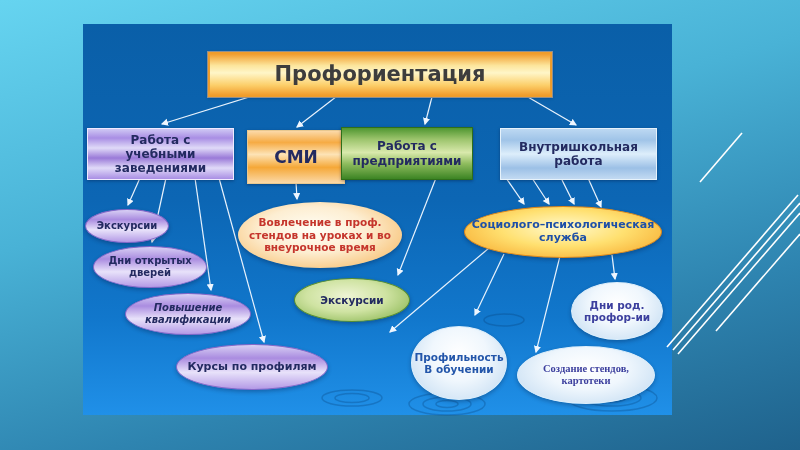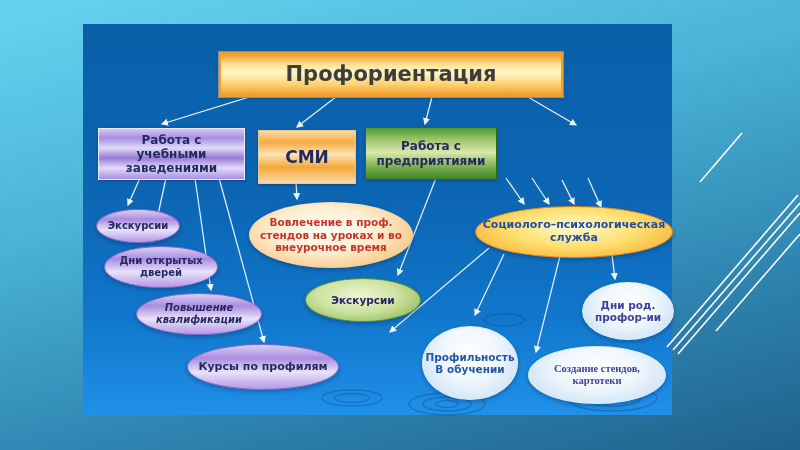--- a/index.html
+++ b/index.html
@@ -12,42 +12,42 @@
     background:linear-gradient(165deg,#66d4f0 0%,#49b2d6 38%,#2e84b0 72%,#1f628c 100%);
   }
   .panel{
     position:absolute;left:83px;top:24px;width:589px;height:391px;
     background:linear-gradient(180deg,#0a5fa8 0%,#0c66b4 45%,#1177cc 75%,#2090e8 100%);
     z-index:1;
   }
   svg.lines{position:absolute;left:0;top:0;z-index:2;}
   .node{
     position:absolute;z-index:3;display:flex;align-items:center;justify-content:center;
-    text-align:center;font-weight:bold;color:#232a60;line-height:1.18;margin-left:11px;
+    text-align:center;font-weight:bold;color:#232a60;line-height:1.18;
   }
   .box{box-shadow:0 1px 3px rgba(0,10,40,.35);}
   .ellipse{border-radius:50%;box-shadow:0 2px 4px rgba(0,15,50,.3);}
   
   .n-title{
     left:208px;top:52px;width:340px;height:41px;font-size:21px;color:#3d3d3d;
     background:linear-gradient(180deg,#f19d2e 0%,#fce59c 28%,#fff6c8 46%,#fccf6a 76%,#f19d2e 100%);
     border:2px solid #ef9d2c;outline:1px solid #8f8f8f;
   }
   .n-edu{
     left:87px;top:128px;width:145px;height:50px;font-size:12px;
     background:linear-gradient(180deg,#cfc8f4 0%,#a98ee4 18%,#e0daf8 38%,#9a7ad8 58%,#e0daf8 78%,#a98ee4 100%);
     border:1px solid #efeaff;
   }
   .n-smi{
     left:247px;top:130px;width:96px;height:52px;font-size:17px;
     background:linear-gradient(180deg,#fbd9a8 0%,#f6ab44 22%,#fde3b6 45%,#f5a838 70%,#fbd9a8 100%);
     border:1px solid #e8c890;
   }
   .n-ent{
-    left:354px;top:127px;width:130px;height:51px;font-size:12px;
+    left:341px;top:127px;width:130px;height:51px;font-size:12px;
     background:linear-gradient(180deg,#4f9630 0%,#9cc46c 22%,#d9e9ac 48%,#8fbc5e 70%,#3c8424 100%);
     border:1px solid #2f6f1a;
   }
   .n-school{
     left:500px;top:128px;width:155px;height:50px;font-size:12px;
     background:linear-gradient(180deg,#bcd8f2 0%,#a0c4e8 22%,#ddeefb 50%,#9cc0e6 78%,#c2daf2 100%);
     border:1px solid #e6f2fb;
   }
   .purple-ell{
     background:linear-gradient(180deg,#d8d0f4 0%,#aa8ce0 30%,#e8e2fa 62%,#b49ae6 100%);
@@ -142,20 +142,23 @@
 
   <div class="node box n-smi">
     <span class="pad">СМИ</span>
   </div>
   <div class="node box n-edu">
     <span class="pad">Работа с учебными заведениями</span>
   </div>
   <div class="node box n-ent">
     <span class="pad">Работа с предприятиями</span>
   </div>
+  <div class="node box n-school">
+    <span class="pad">Внутришкольная работа</span>
+  </div>
 
   <div class="node ellipse purple-ell n-exc1">
     <span class="pad">Экскурсии</span>
   </div>
   <div class="node ellipse purple-ell n-open">
     <span class="pad">Дни открытых дверей</span>
   </div>
   <div class="node ellipse purple-ell n-qual">
     <span class="pad">Повышение квалификации</span>
   </div>

